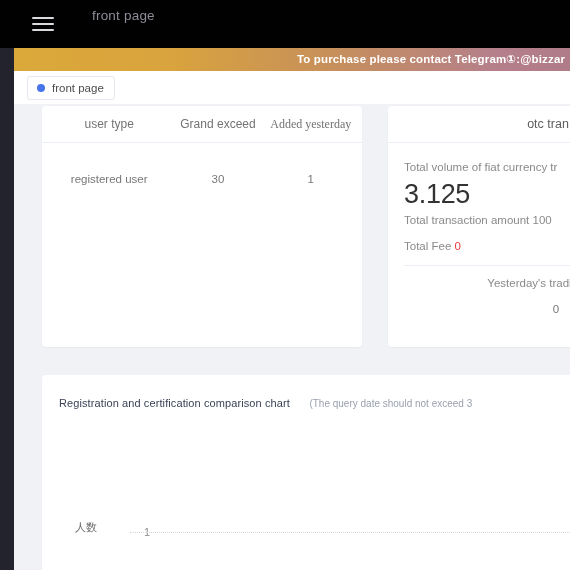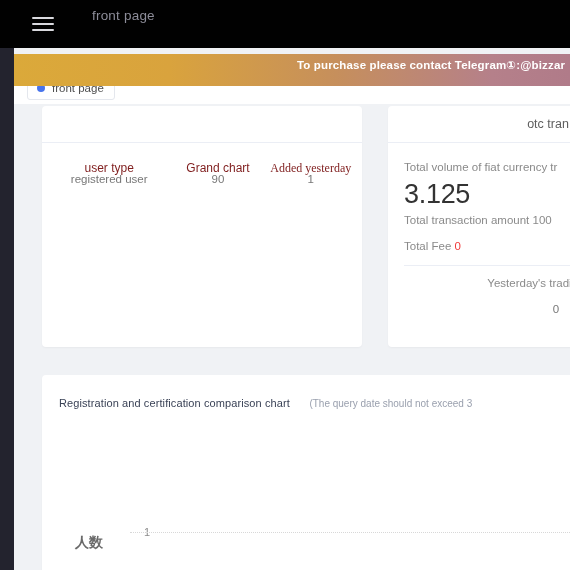--- a/index.html
+++ b/index.html
@@ -62,25 +62,24 @@
     color: #8d8d99;
     letter-spacing: 0.2px;
     line-height: 20px;
   }
 
   
   .banner {
     position: absolute;
     left: 14px; top: 48px;
     width: 556px;
-    height: 32px;
+    height: 23px;
     background: linear-gradient(90deg, #dba93a 0%, #d9a33d 28%, #c68f5c 58%, #b5808a 86%, #b07b89 100%);
     z-index: 7;
     overflow: hidden;
-    margin-top: 6px;
   }
   .banner-text {
     position: absolute;
     left: 283px; top: 3px;
     white-space: nowrap;
     font-size: 11.5px;
     font-weight: bold;
     color: #ffffff;
     line-height: 17px;
     letter-spacing: 0.15px;
@@ -187,24 +186,23 @@
 
   
   .head-cols {
     position: absolute;
     left: 0; top: 11px;
     width: 320px;
     display: flex;
   }
   .head-cols span {
     font-size: 12px;
-    color: #7f1d1d;
-    text-align: center;
-    white-space: nowrap;
-    margin-top: 44px;
+    color: #737373;
+    text-align: center;
+    white-space: nowrap;
   }
   .head-cols span:nth-child(1) { width: 42%; }
   .head-cols span:nth-child(2) { width: 26%; }
   .head-cols span:nth-child(3) { width: 32%; font-family: Liberation Serif, serif; }
 
   
   .otc-body { padding: 15px 0 0 16px; }
   .otc-line {
     font-size: 11.5px;
     color: #8a8a8a;
@@ -276,25 +274,24 @@
   }
 
   .plot {
     position: absolute;
     left: 0; top: 60px;
     width: 666px;
     height: 260px;
   }
   .axis-name {
     position: absolute;
-    left: 33px; top: 99px;
-    font-size: 14px;
+    left: 33px; top: 85px;
+    font-size: 11px;
     color: #6a6a6a;
     white-space: nowrap;
-    font-weight: bold;
   }
   .ytick {
     position: absolute;
     font-size: 11px;
     color: #8c8c8c;
     text-align: right;
     width: 30px;
   }
   .gridline {
     position: absolute;
@@ -332,29 +329,29 @@
   </div>
 
   <div class="content">
 
     <div class="cards-row">
 
       <div class="card card-left">
         <div class="card-head">
           <div class="head-cols">
             <span>user type</span>
-            <span>Grand chart</span>
+            <span>Grand exceed</span>
             <span>Added yesterday</span>
           </div>
         </div>
         <table class="stat-table">
           <tbody>
             <tr>
               <td class="col-type">registered user</td>
-              <td class="col-total">90</td>
+              <td class="col-total">30</td>
               <td class="col-added">1</td>
             </tr>
           </tbody>
         </table>
       </div>
 
       <div class="card card-right">
         <div class="card-head">
           <div class="card-head-right">otc tran</div>
         </div>

